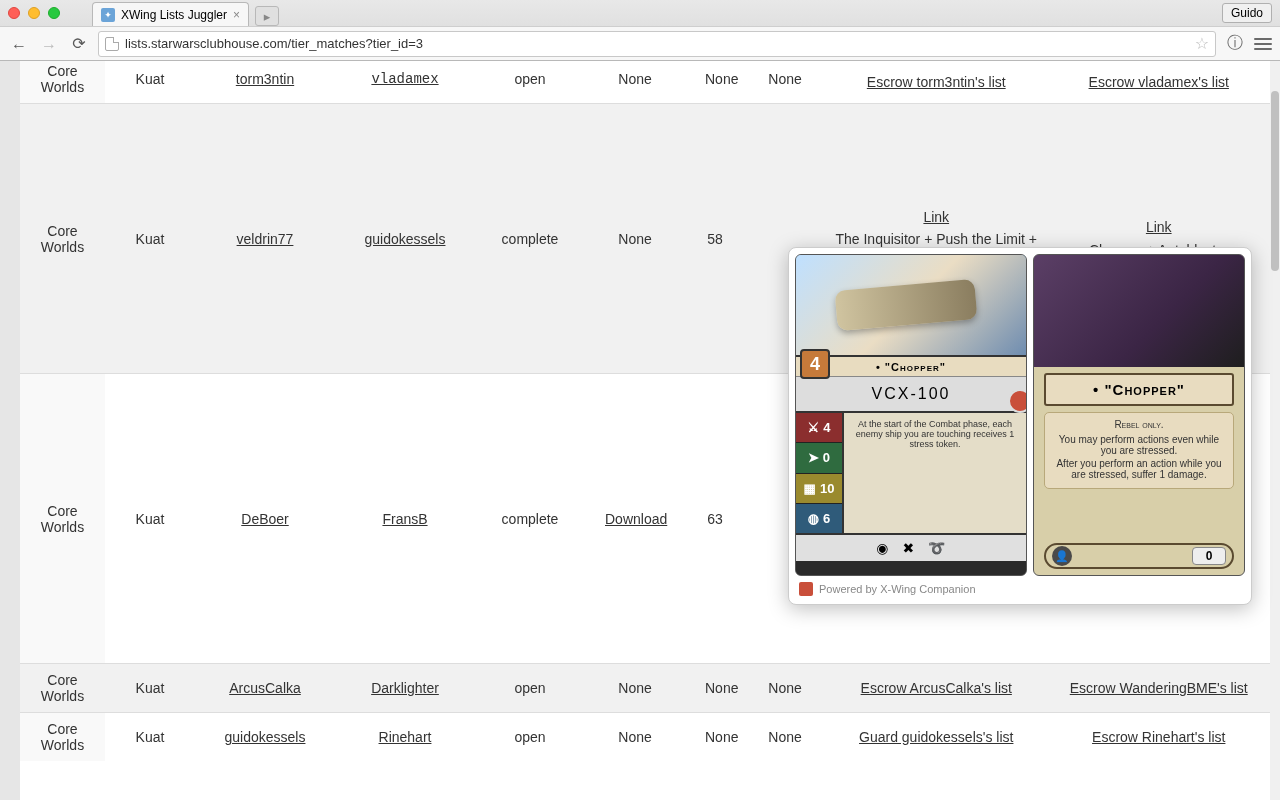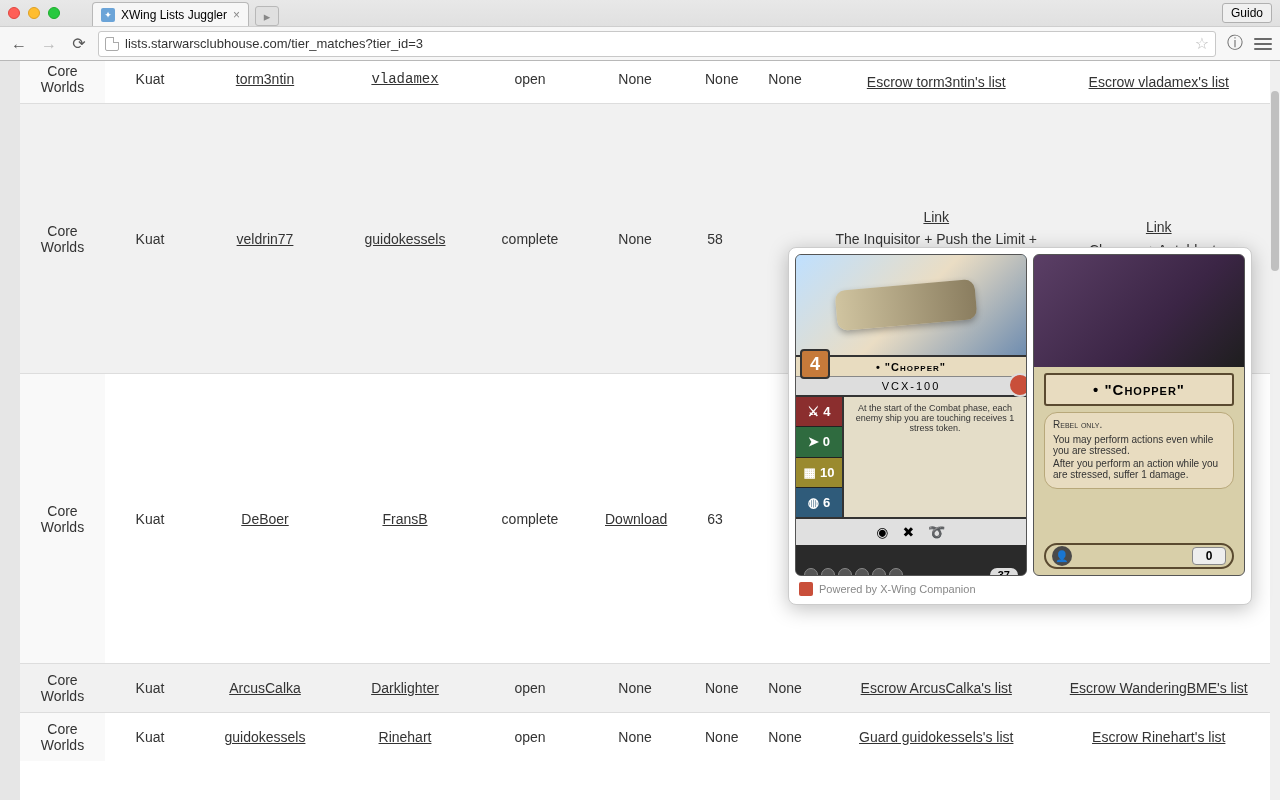--- a/index.html
+++ b/index.html
@@ -62,40 +62,40 @@
 
 .tooltip { position: absolute; left: 788px; top: 186px; width: 464px; background: #fff; border: 1px solid #ccc; border-radius: 8px; box-shadow: 0 4px 20px rgba(0,0,0,0.25); padding: 6px; z-index: 100; }
 .cards-row { display: flex; gap: 6px; }
 .card { height: 322px; border-radius: 6px; overflow: hidden; position: relative; border: 1px solid #555; }
 .card.pilot { width: 232px; background: linear-gradient(180deg, #8ab6d6 0%, #c9a67a 40%, #3a3a3a 42%, #3a3a3a 100%); }
 .card.crew { width: 212px; background: linear-gradient(180deg, #6b5070 0%, #4b3a55 35%, #d8cfa9 35%, #d8cfa9 100%); }
 
 .pilot-art { height: 100px; background: linear-gradient(135deg, #bfe0ff 0%, #eaddc4 50%, #6f8db0 100%); position:relative;}
 .pilot-art::after{content:"";position:absolute;left:40px;top:30px;width:140px;height:40px;background:linear-gradient(90deg,#d0c4a0,#8a7d5f);border-radius:10px;transform:rotate(-5deg);box-shadow:0 3px 6px rgba(0,0,0,.3);}
 .pilot-name-bar { background: #e8dcc0; height: 22px; display:flex; align-items:center; justify-content:center; font-weight:bold; font-size:11px; font-variant: small-caps; letter-spacing:1px; border-top:2px solid #333; border-bottom:1px solid #888;}
-.pilot-ship-bar { background: #ddd; height: 20px; display:flex; align-items:center; justify-content:center; font-size:11px; letter-spacing:2px; border-bottom:2px solid #333;}
+.pilot-ship-bar { background: #ddd; height: 36px; display:flex; align-items:center; justify-content:center; font-size:16px; letter-spacing:2px; border-bottom:2px solid #333;}
 .pilot-mid { display:flex; height: 120px;}
 .stat-col { width: 46px; display:flex; flex-direction:column;}
 .stat { flex:1; display:flex; align-items:center; justify-content:center; gap:4px; color:#fff; font-weight:bold; font-size:13px; border-bottom:1px solid #222;}
 .stat.atk{background:#8b2e2e;}
 .stat.agi{background:#2f6b3f;}
 .stat.hull{background:#9a8a2e;}
 .stat.shield{background:#2f5b7a; border-bottom:none;}
 .pilot-text { flex:1; background:#e4ddc8; padding:6px; font-size:9px; text-align:center; color:#333; position:relative; border-left:2px solid #333;}
 .rebel-icon { position:absolute; right:-6px; top:-24px; width:24px; height:24px; background:#c94f3a;border-radius:50%; border:2px solid #ddd;}
 .pilot-actions { height:28px; background:#e0e0e0; border-top:2px solid #333; display:flex; align-items:center; justify-content:center; gap:14px; font-size:14px;}
 .pilot-bottom { height:37px; background:#2a2a2a; display:flex; align-items:flex-end; justify-content:space-between; padding:0 8px;}
 .upgrade-slots { display:flex; gap:3px;}
 .slot{width:14px;height:14px;background:#555;border-radius:50%;border:1px solid #888;}
 .cost-badge{background:#ddd;border-radius:8px;padding:1px 8px;font-size:11px;font-weight:bold;}
 .skill-badge{position:absolute;left:4px;top:94px;width:30px;height:30px;background:#c67a3a;border-radius:4px;border:2px solid #333;display:flex;align-items:center;justify-content:center;color:#fff;font-size:18px;font-weight:bold;z-index:2;}
 
 .crew-art{height:112px;background:linear-gradient(135deg,#5b3f66,#3b2545 60%,#1e1e1e);}
 .crew-title{margin:6px 10px;background:#e8dcc0;border:2px solid #5a4a30;border-radius:3px;padding:6px 8px;font-variant:small-caps;font-weight:bold;letter-spacing:1px;font-size:15px;text-align:center;}
-.crew-body{margin:4px 10px;background:#e8dcc0;border:1px solid #b8a87a;border-radius:13px;padding:6px 8px;font-size:10px;text-align:left;color:#333;font-style:italic;}
+.crew-body{margin:4px 10px;background:#e8dcc0;border:1px solid #b8a87a;border-radius:5px;padding:6px 8px;font-size:10px;text-align:center;color:#333;font-style:italic;}
 .crew-body .restrict{font-variant:small-caps;font-style:normal;margin-bottom:4px;font-size:10px;}
 .crew-body p{font-style:normal;margin:2px 0;}
 .crew-bottom{position:absolute;bottom:6px;left:10px;right:10px;height:26px;background:#d8cfa9;border:2px solid #5a4a30;border-radius:14px;display:flex;align-items:center;justify-content:space-between;padding:0 6px;}
 .crew-slot{width:20px;height:20px;background:#4a4a4a;border-radius:50%;display:flex;align-items:center;justify-content:center;color:#ddd;font-size:11px;}
 .crew-cost{width:34px;height:18px;background:#eee;border:1px solid #888;border-radius:4px;display:flex;align-items:center;justify-content:center;font-weight:bold;font-size:12px;}
 
 .tooltip-footer { display:flex; align-items:center; gap:6px; padding:6px 4px 2px; font-size:11px; color:#888;}
 .tf-icon{width:14px;height:14px;background:#c94f3a;border-radius:2px;}
 
 

